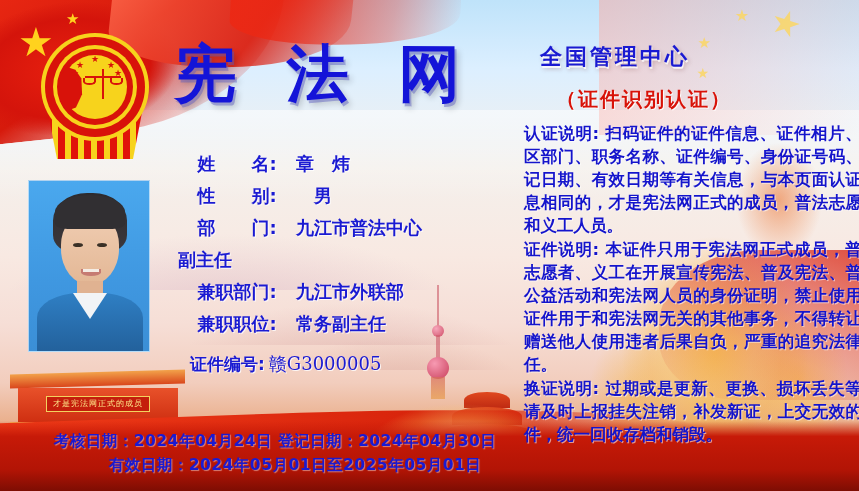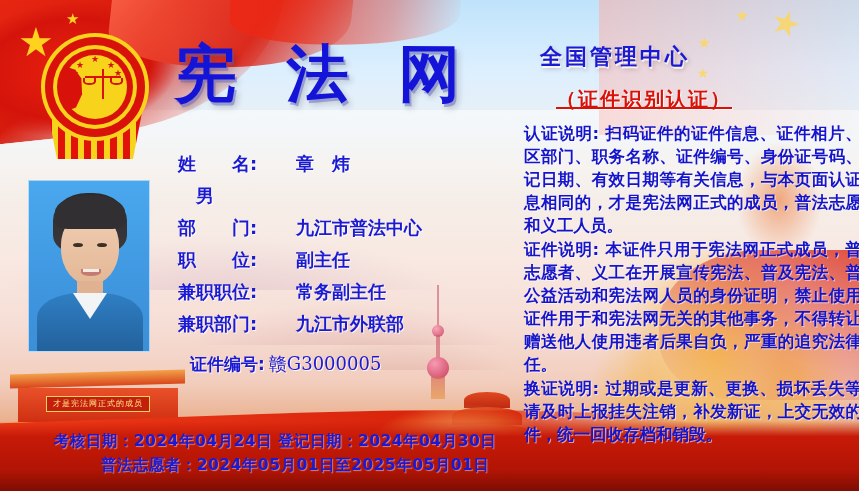--- a/index.html
+++ b/index.html
@@ -147,21 +147,21 @@
   
   #title-main { position:absolute; left:175px; top:43px; font-size:62px; font-weight:bold;
     color:#1414d8; letter-spacing:14px; line-height:1;
     text-shadow:2px 3px 0 rgba(90,90,190,.45), 4px 5px 6px rgba(0,0,0,.18); }
 
   #title-center { position:absolute; left:540px; top:45px; font-size:22px; font-weight:bold;
     color:#1a1ad2; letter-spacing:3px; line-height:1.05;
     text-shadow:1px 2px 0 rgba(255,255,255,.8), 2px 3px 4px rgba(120,60,60,.35); }
   #title-sub { position:absolute; left:556px; top:86px; font-size:20px; font-weight:bold;
     color:#d81208; letter-spacing:2px;
-    text-shadow:1px 1px 0 rgba(255,255,255,.85);text-decoration:underline; }
+    text-shadow:1px 1px 0 rgba(255,255,255,.85); }
 
   
   #photo { position:absolute; left:28px; top:180px; width:122px; height:172px;
     background:linear-gradient(180deg,#4aa8ee,#3f97e0 60%,#3b8fd6);
     border:1px solid rgba(255,255,255,.6); overflow:hidden; }
   .p-hair { position:absolute; left:24px; top:12px; width:74px; height:60px;
     background:linear-gradient(180deg,#2d2b2e,#3c383c); border-radius:46% 46% 30% 30%; }
   .p-face { position:absolute; left:32px; top:32px; width:58px; height:72px;
     background:linear-gradient(180deg,#f0cdb2,#e3b795); border-radius:46% 46% 52% 52%; }
   .p-hair2 { position:absolute; left:26px; top:14px; width:70px; height:34px;
@@ -171,21 +171,21 @@
   .p-mouth { position:absolute; left:52px; top:88px; width:20px; height:7px;
     background:#c67b72; border-radius:0 0 50% 50%; }
   .p-teeth { position:absolute; left:54px; top:88px; width:16px; height:3px; background:#f4ece4; }
   .p-neck { position:absolute; left:48px; top:100px; width:26px; height:18px; background:#e0b291; }
   .p-body { position:absolute; left:8px; top:112px; width:106px; height:62px;
     background:linear-gradient(180deg,#2f7fc4,#225f99); border-radius:40% 40% 0 0; }
   .p-collar { position:absolute; left:44px; top:112px; width:34px; height:26px;
     background:#f2f4f6; clip-path:polygon(50% 100%,0 0,100% 0); }
 
   
-  #info { position:absolute; left:178px; top:152px; width:330px; }
+  #info { position:absolute; left:178px; top:152px; width:330px;text-align:center; }
   .row { display:flex; align-items:baseline; margin-bottom:5px; height:27px; }
   .lbl { width:118px; font-size:18px; font-weight:bold; color:#1a1ad2;
     text-shadow:1px 1px 0 rgba(255,255,255,.75); white-space:nowrap; }
   .lbl.sp { letter-spacing:0; }
   .val { font-size:18px; font-weight:bold; color:#1a1ad2;
     text-shadow:1px 1px 0 rgba(255,255,255,.75); white-space:nowrap; }
 
   #numbers { position:absolute; left:190px; top:352px; }
   .nrow { display:flex; align-items:baseline; margin-bottom:7px; }
   .nlbl { font-size:17px; font-weight:bold; color:#1a1ad2;
@@ -304,52 +304,52 @@
       <div class="p-body"></div>
       <div class="p-collar"></div>
     </div>
 
     <div id="info">
       <div class="row">
         <span class="lbl">姓　　名:</span>
         <span class="val">章　炜</span>
       </div>
       <div class="row">
+        <span class="lbl">性　　别:</span>
         <span class="val">　男</span>
       </div>
       <div class="row">
         <span class="lbl">部　　门:</span>
         <span class="val">九江市普法中心</span>
       </div>
       <div class="row">
-        <span class="lbl">职　　位:</span>
         <span class="val">副主任</span>
+      </div>
+      <div class="row">
+        <span class="lbl sp">兼职部门:</span>
+        <span class="val">九江市外联部</span>
       </div>
       <div class="row">
         <span class="lbl sp">兼职职位:</span>
         <span class="val">常务副主任</span>
-      </div>
-      <div class="row">
-        <span class="lbl sp">兼职部门:</span>
-        <span class="val">九江市外联部</span>
       </div>
     </div>
 
     <div id="numbers">
       <div class="nrow">
         <span class="nlbl">证件编号:</span>
         <span class="nval">赣G3000005</span>
       </div>
     </div>
 
     <div id="rightcol">
       <p class="para">认证说明: 扫码证件的证件信息、证件相片、地区部门、职务名称、证件编号、身份证号码、登记日期、有效日期等有关信息，与本页面认证信息相同的，才是宪法网正式的成员，普法志愿者和义工人员。</p>
       <p class="para">证件说明: 本证件只用于宪法网正式成员，普法志愿者、义工在开展宣传宪法、普及宪法、普法公益活动和宪法网人员的身份证明，禁止使用本证件用于和宪法网无关的其他事务，不得转让，赠送他人使用违者后果自负，严重的追究法律责任。</p>
       <p class="para">换证说明: 过期或是更新、更换、损坏丢失等，请及时上报挂失注销，补发新证，上交无效的原件，统一回收存档和销毁。</p>
     </div>
 
     <div id="dates">
       <div class="dline" id="dline1">考核日期：2024年04月24日 登记日期：2024年04月30日</div>
-      <div class="dline" id="dline2">普法志愿者：2024年05月01日至2025年05月01日</div>
+      <div class="dline" id="dline2">有效日期：2024年05月01日至2025年05月01日</div>
     </div>
 
   </div>
 </div>
 
 </body></html>

